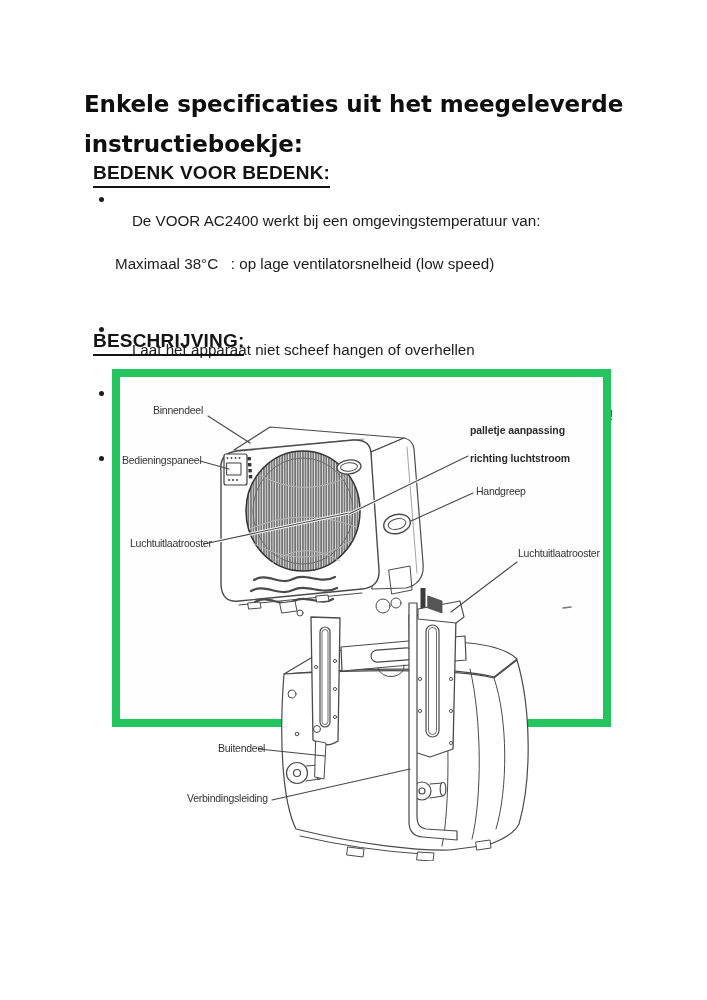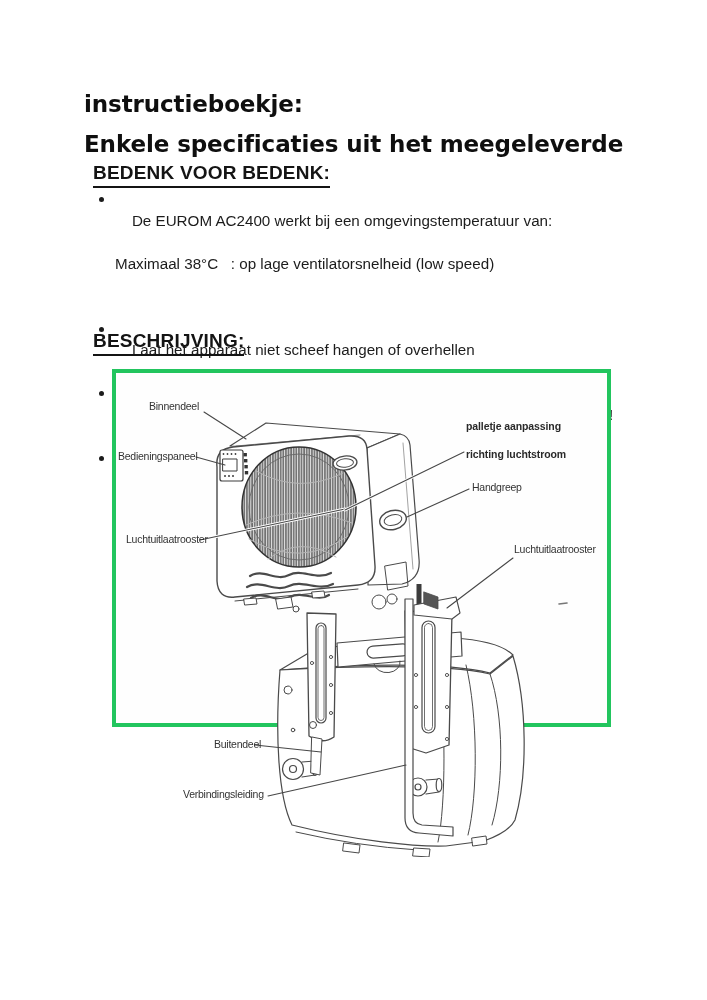--- a/index.html
+++ b/index.html
@@ -19,44 +19,44 @@
   .shead2{left:93px;top:330px;}
   ul.bullets{
     left:0;top:188px;margin:0;padding:0 0 0 115px;list-style:disc;width:580px;
   }
   ul.bullets li{
     font-size:15.2px;line-height:21.6px;color:#1c1c1c;white-space:pre-wrap;
   }
   ul.bullets .sub{white-space:pre-wrap;}
   .diagram{
     left:112px;top:369px;width:499px;height:358px;box-sizing:border-box;
-    border:4px solid #22c55e;background:#fefefe;
+    border:8px solid #22c55e;background:#fefefe;
   }
   .diagram svg{position:absolute;left:0;top:0;}
   .dlabel{
     position:absolute;font-size:10.5px;letter-spacing:-.25px;color:#333;
     white-space:nowrap;font-weight:400;line-height:12.5px;
   }
   .dlabel.bold{font-weight:700;color:#2a2a2a;letter-spacing:-.1px;}
 </style>
 </head>
 <body>
 
 <div class="abs doc-title">
+  <div>Enkele specificaties uit het meegeleverde</div>
   <div>instructieboekje:</div>
-  <div>Enkele specificaties uit het meegeleverde</div>
 </div>
 
 <div class="abs shead shead1">
   <span class="u">BEDENK VOOR BEDENK:</span>
 </div>
 
 <ul class="abs bullets">
   <li>
-    <span>De EUROM AC2400 werkt bij een omgevingstemperatuur van:</span>
+    <span>De VOOR AC2400 werkt bij een omgevingstemperatuur van:</span>
     <div class="sub">Maximaal 38°C   : op lage ventilatorsnelheid (low speed)</div>
   </li>
   <li>
     <span>Laat het apparaat niet scheef hangen of overhellen</span>
   </li>
   <li>
     <span>Blokkeer de luchtstromen die het apparaat binnengaan en verlaten niet!</span>
   </li>
   <li>
     <span>Tijdens het reizen de EUROM AC2400 niet geïnstalleerd laten hangen.</span>

